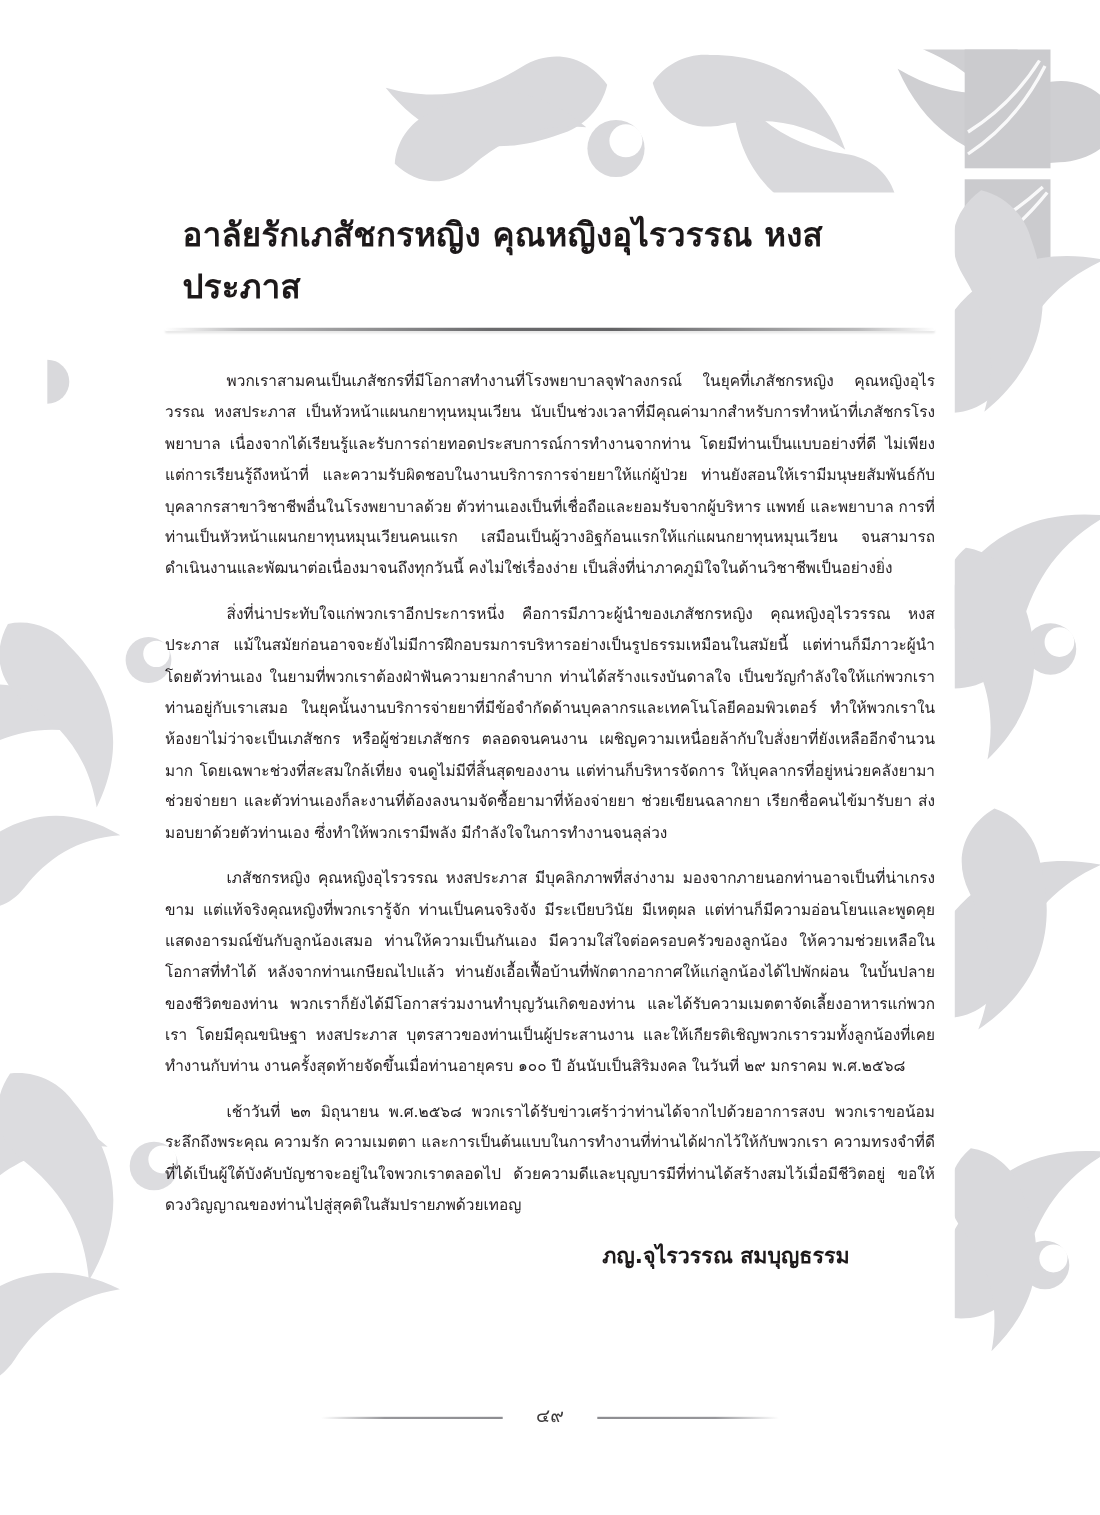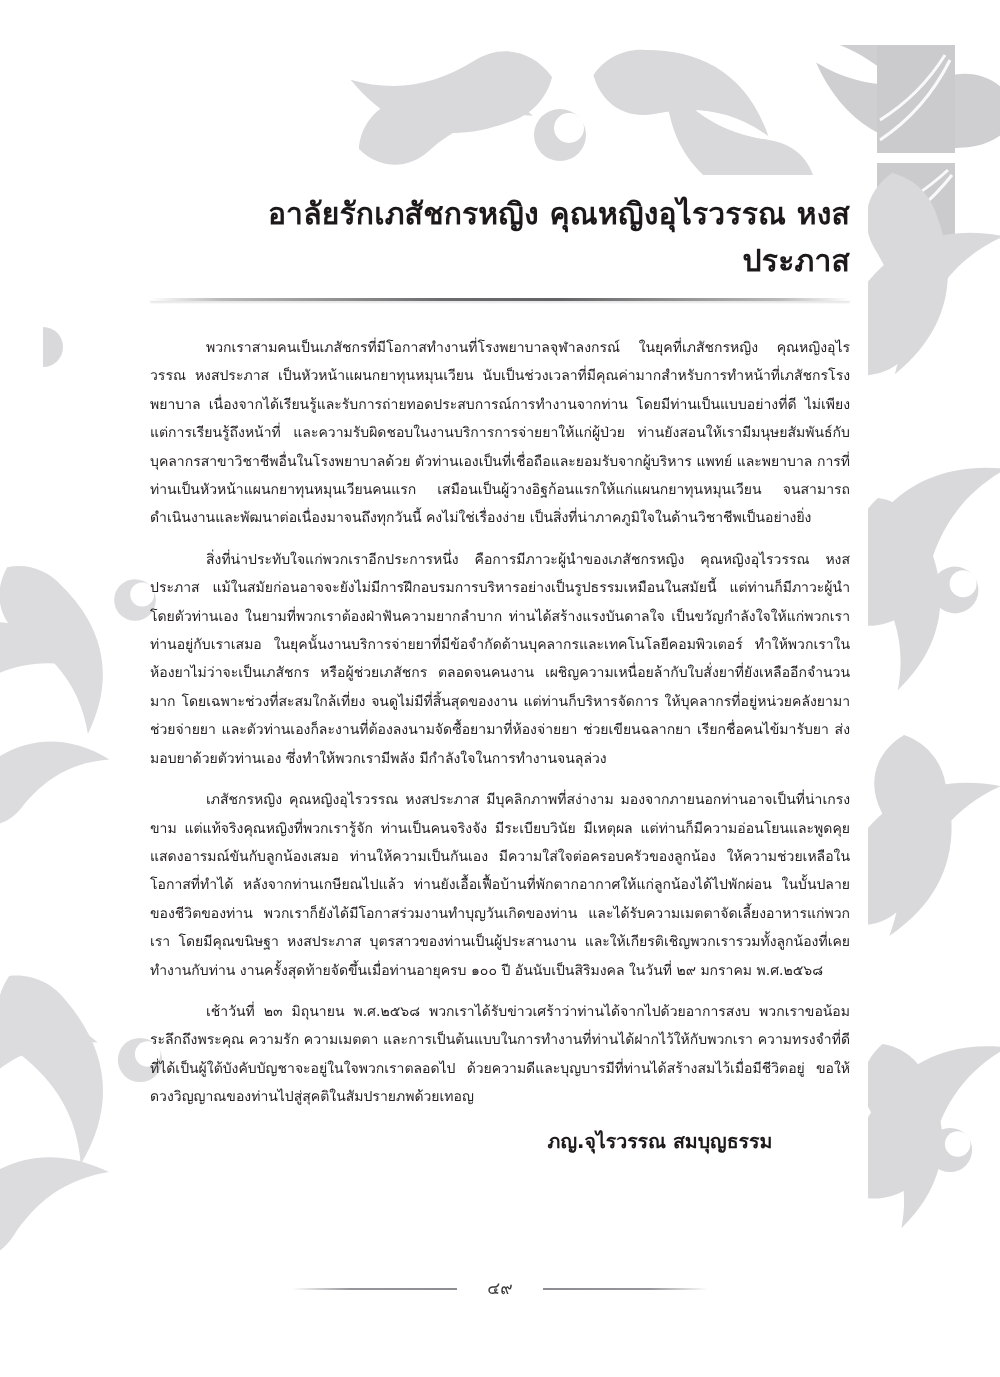--- a/index.html
+++ b/index.html
@@ -13,21 +13,21 @@
   }
   .ornaments{
     position:absolute;left:0;top:0;width:1000px;height:1377px;
     pointer-events:none;z-index:0;
   }
   .content{
     position:absolute;left:150px;top:0;width:700px;z-index:1;
   }
   .title{
     margin:190px 0 0 16px;
-    text-align:right;
+    text-align:left;
     font-size:30px;
     font-weight:bold;
     color:#1d191a;
     letter-spacing:0.2px;
   }
   .title-rule{
     margin-top:14px;
     height:3px;
     border-radius:2px;
     background:linear-gradient(90deg,

